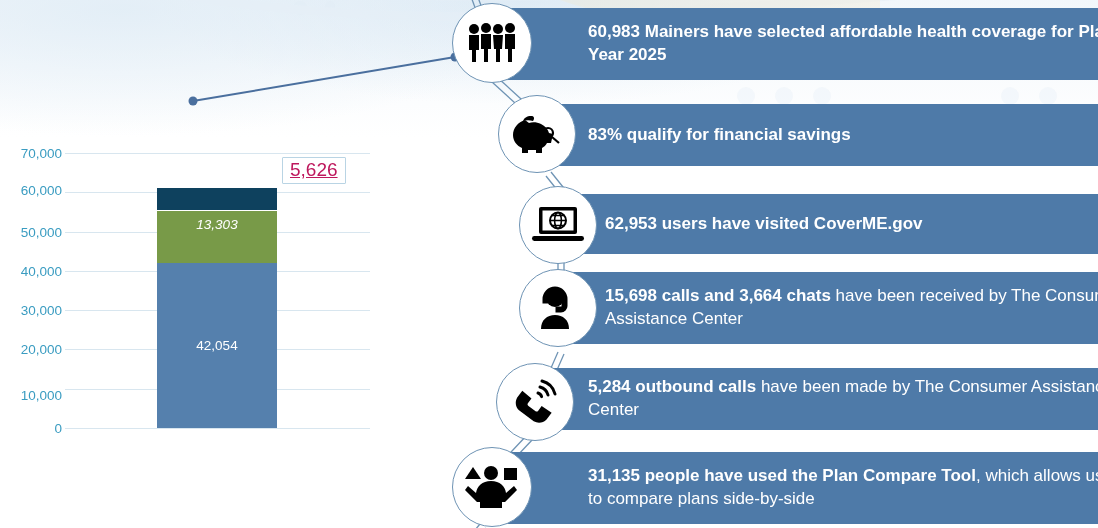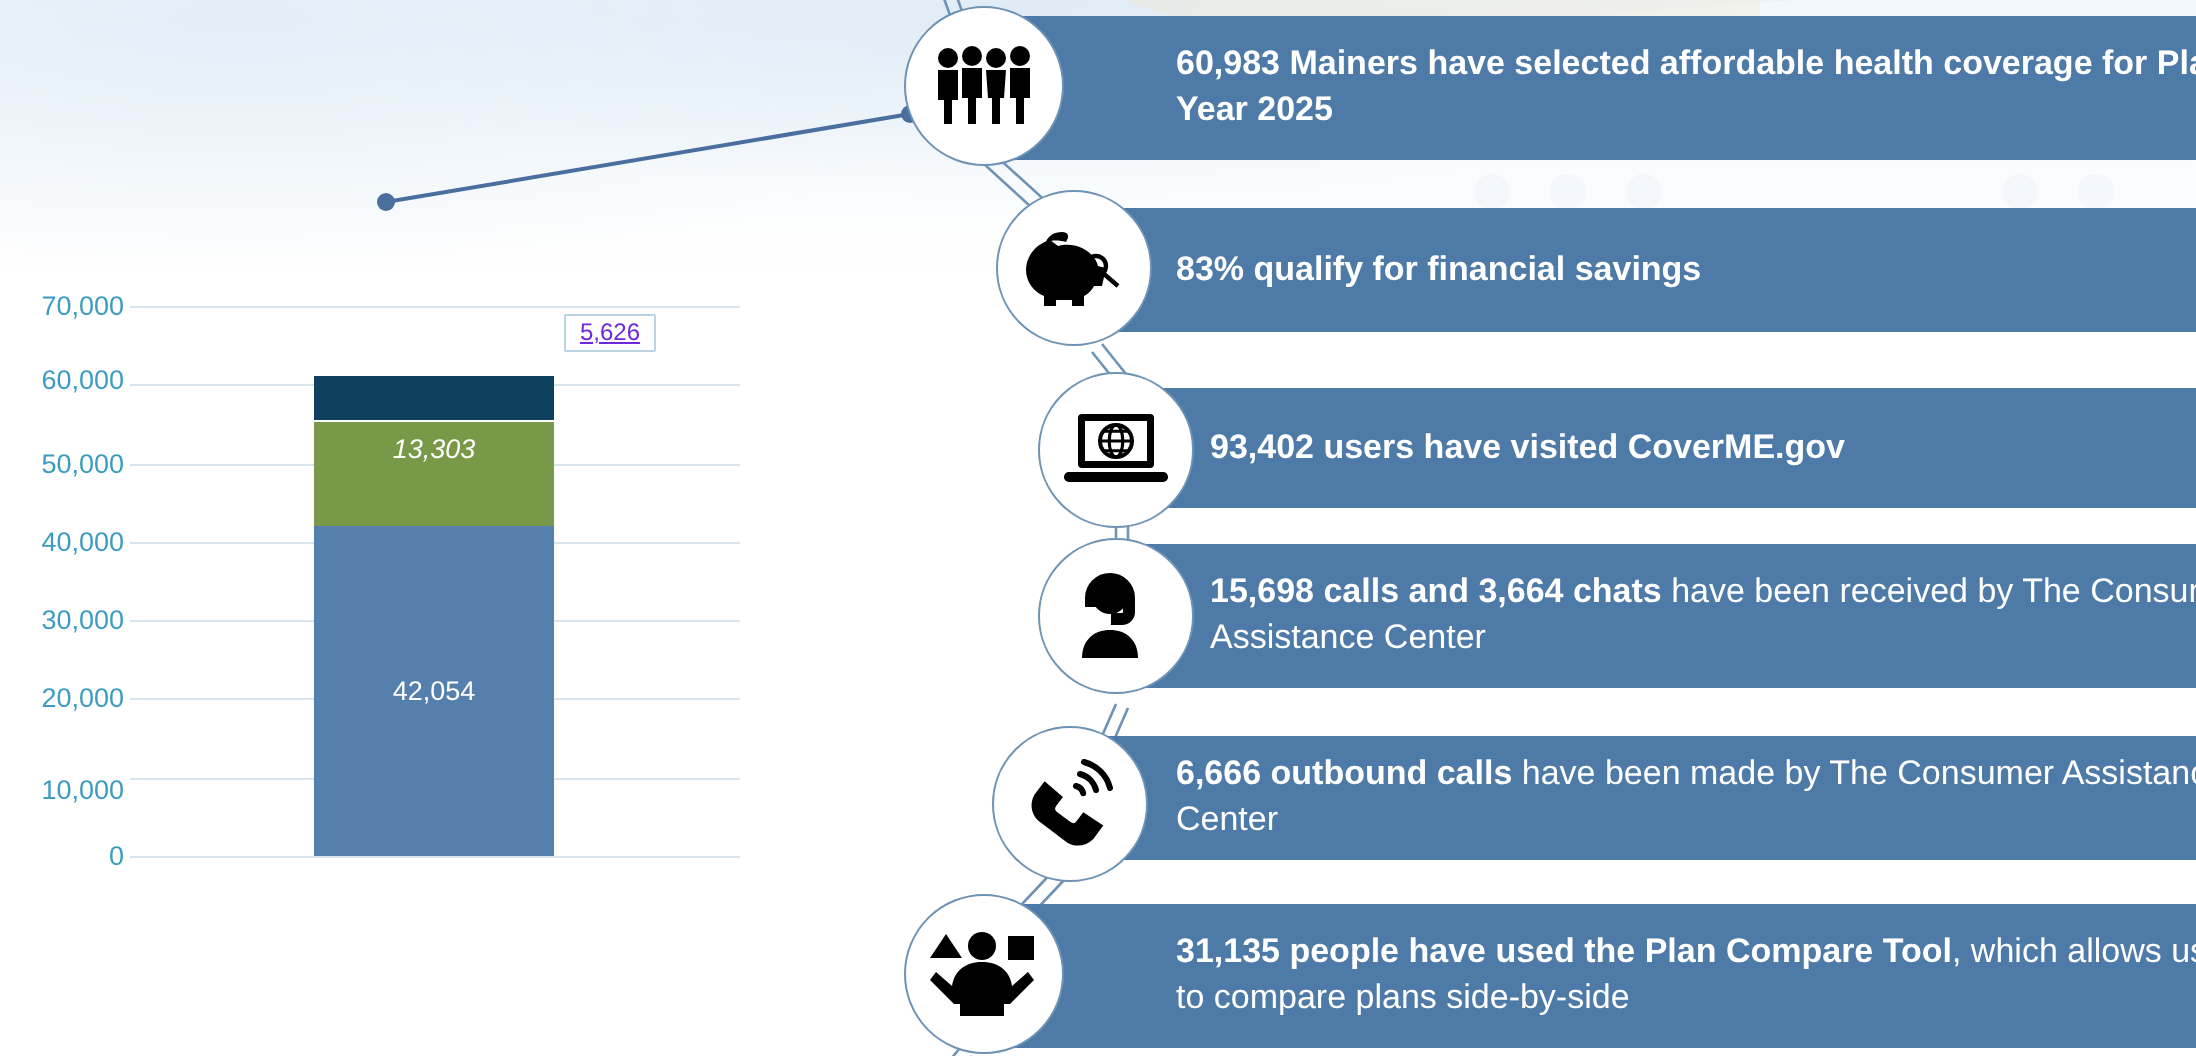--- a/index.html
+++ b/index.html
@@ -30,21 +30,21 @@
     position:absolute;right:308px;transform:translateY(-50%);
     font-size:13.5px;color:#3a9cc1;white-space:nowrap;text-align:right;
   }
   .bar-seg{position:absolute;left:92px;width:120px;}
   .seg-label{
     position:absolute;width:120px;text-align:center;color:#ffffff;font-size:13.5px;
   }
   #callout-box{
     position:absolute;left:217px;top:4px;
     border:1px solid #b9d4e4;background:#ffffff;
-    padding:1px 7px 2px 7px;font-size:12px;color:#6d28d9;border-radius:1px;text-decoration:underline;
+    padding:1px 7px 2px 7px;font-size:19px;color:#be185d;border-radius:1px;text-decoration:underline;
   }
 
   
   #lead-line{position:absolute;left:180px;top:45px;width:290px;height:70px;}
 
   
   #rail{position:absolute;left:440px;top:0;width:658px;height:528px;}
   #chain{position:absolute;left:0;top:0;width:658px;height:528px;}
   .band{
     position:absolute;background:#4e7aa8;color:#ffffff;
@@ -183,21 +183,21 @@
         <path d="M14 7c-7 2-12 8-12 15 0 6 4 11 9 13v5h6v-3h8v3h6v-5c2-1 4-3 5-5h4l2-9-4-1c-1-4-4-7-8-9-4-2-9-2-12-1z"></path>
         <path d="M20 3c-4 0-7 2-8 5 3-1 7-1 10 0 2-3 1-5-2-5z"></path>
         <circle cx="37" cy="20" r="5" fill="none" stroke="#000" stroke-width="2.2"></circle>
         <path d="M41 24l7 6" stroke="#000" stroke-width="2.2" fill="none"></path>
       </g>
     </svg>
   </div>
 
   <div class="band" style="left:120px;top:194px;width:583px;height:60px;">
     <div class="band-text" style="padding-left:45px;">
-      <b>93,402 users have visited CoverME.gov</b><span></span>
+      <b>62,953 users have visited CoverME.gov</b><span></span>
     </div>
   </div>
   <div class="bubble" style="left:79px;top:186px;width:78px;height:78px;">
     <svg width="56" height="42" viewBox="0 0 56 42">
       <rect x="9" y="3" width="38" height="27" rx="2" fill="#000"></rect>
       <rect x="12.5" y="6.5" width="31" height="20" fill="#fff"></rect>
       <circle cx="28" cy="16.5" r="8" fill="none" stroke="#000" stroke-width="2"></circle>
       <ellipse cx="28" cy="16.5" rx="3.4" ry="8" fill="none" stroke="#000" stroke-width="1.6"></ellipse>
       <path d="M20 16.5h16M21.4 11.6h13.2M21.4 21.4h13.2" stroke="#000" stroke-width="1.5"></path>
       <rect x="2" y="32" width="52" height="5" rx="2.4" fill="#000"></rect>
@@ -214,21 +214,21 @@
       <g fill="#000">
         <circle cx="20" cy="13" r="9"></circle>
         <path d="M6 44c0-9 6-14 14-14s14 5 14 14z"></path>
         <path d="M9 14a11 11 0 0122 0v7a5 5 0 01-5 5h-4v-3h4a2 2 0 002-2v-7a8 8 0 10-16 0v3H9z" fill="none" stroke="#000" stroke-width="3"></path>
       </g>
     </svg>
   </div>
 
   <div class="band" style="left:100px;top:368px;width:603px;height:62px;">
     <div class="band-text" style="padding-left:48px;">
-      <b>6,666 outbound calls</b><span> have been made by The Consumer Assistance Center</span>
+      <b>5,284 outbound calls</b><span> have been made by The Consumer Assistance Center</span>
     </div>
   </div>
   <div class="bubble" style="left:56px;top:363px;width:78px;height:78px;">
     <svg width="48" height="46" viewBox="0 0 48 46">
       <path d="M7 29c-3-4-3-9 0-13l6-6 8 9-4 4c-1 1-1 2 0 3l6 6c1 1 2 1 3 0l4-4 9 8-6 6c-4 3-9 3-13 0z" fill="#000" transform="rotate(-8 24 23)"></path>
       <g fill="none" stroke="#000" stroke-width="3" stroke-linecap="round">
         <path d="M29 8a11 11 0 018 8"></path>
         <path d="M31 2a18 18 0 0113 13"></path>
         <path d="M27 14a5 5 0 013.6 3.6"></path>
       </g>

